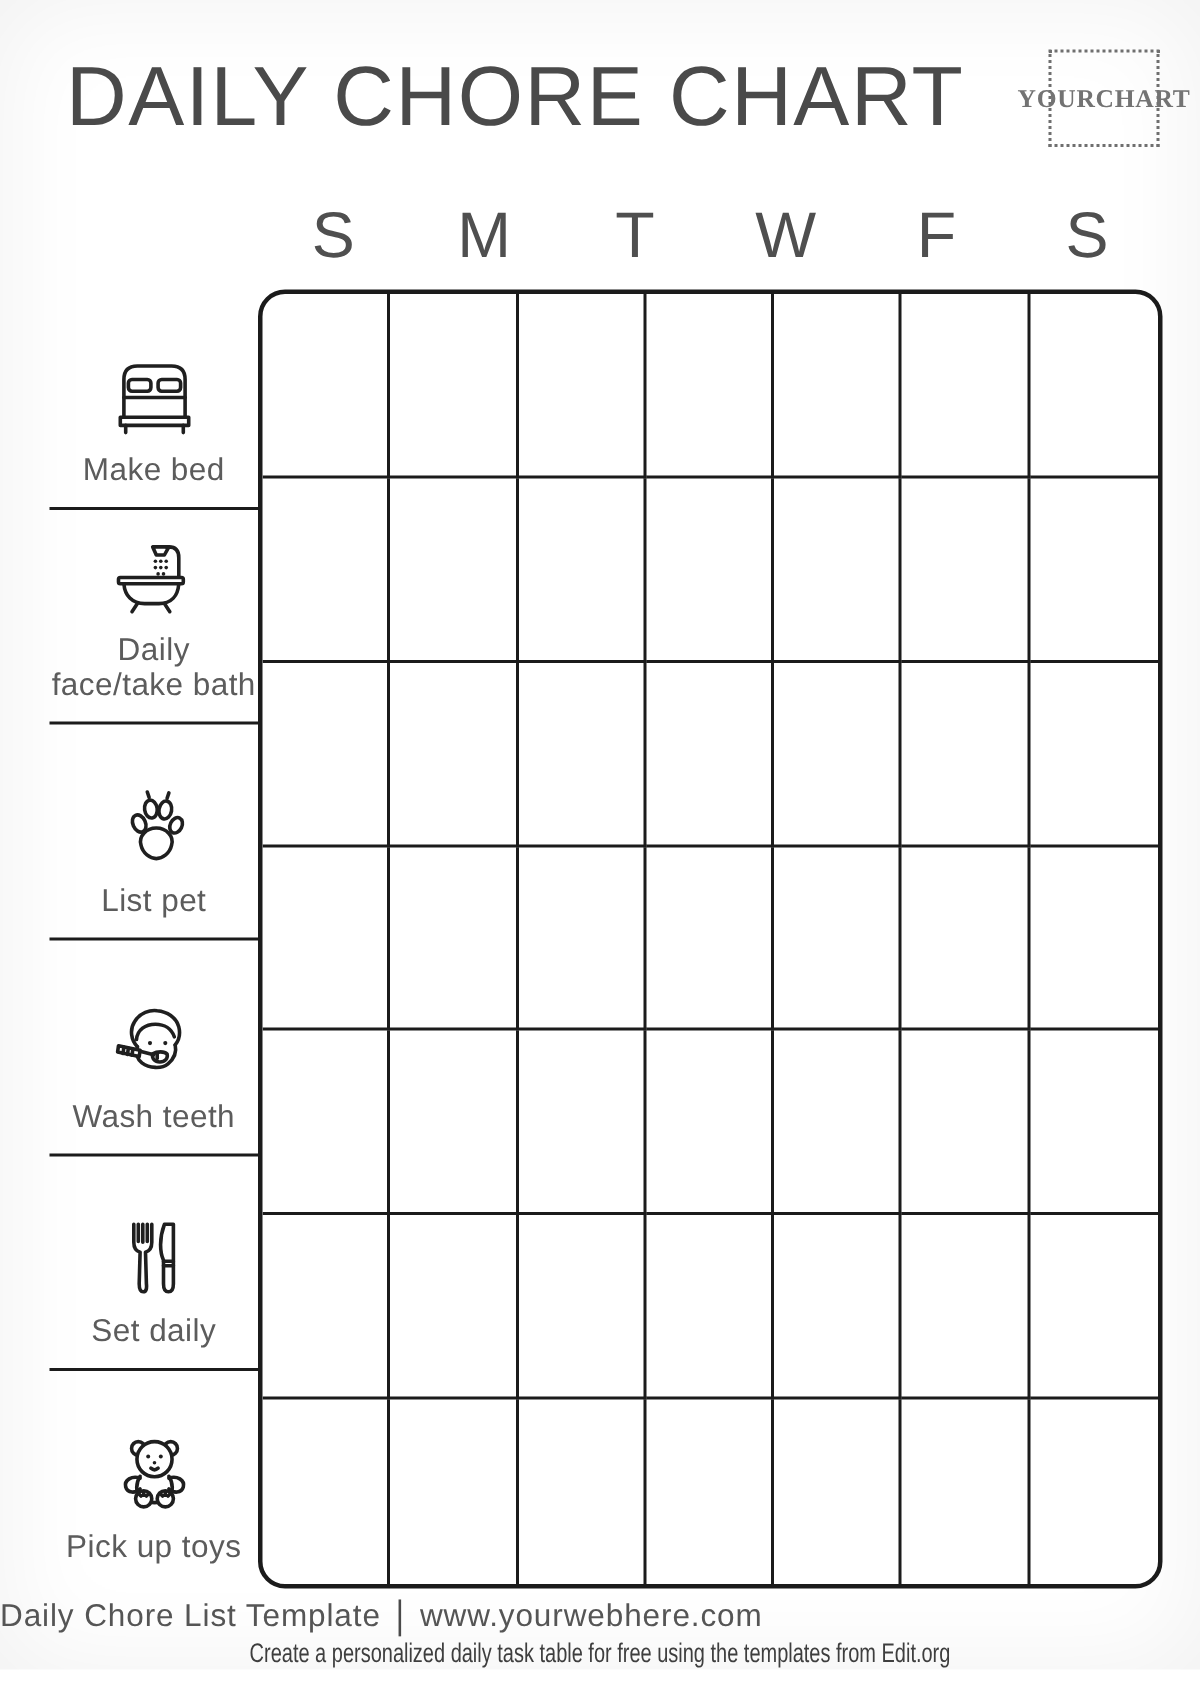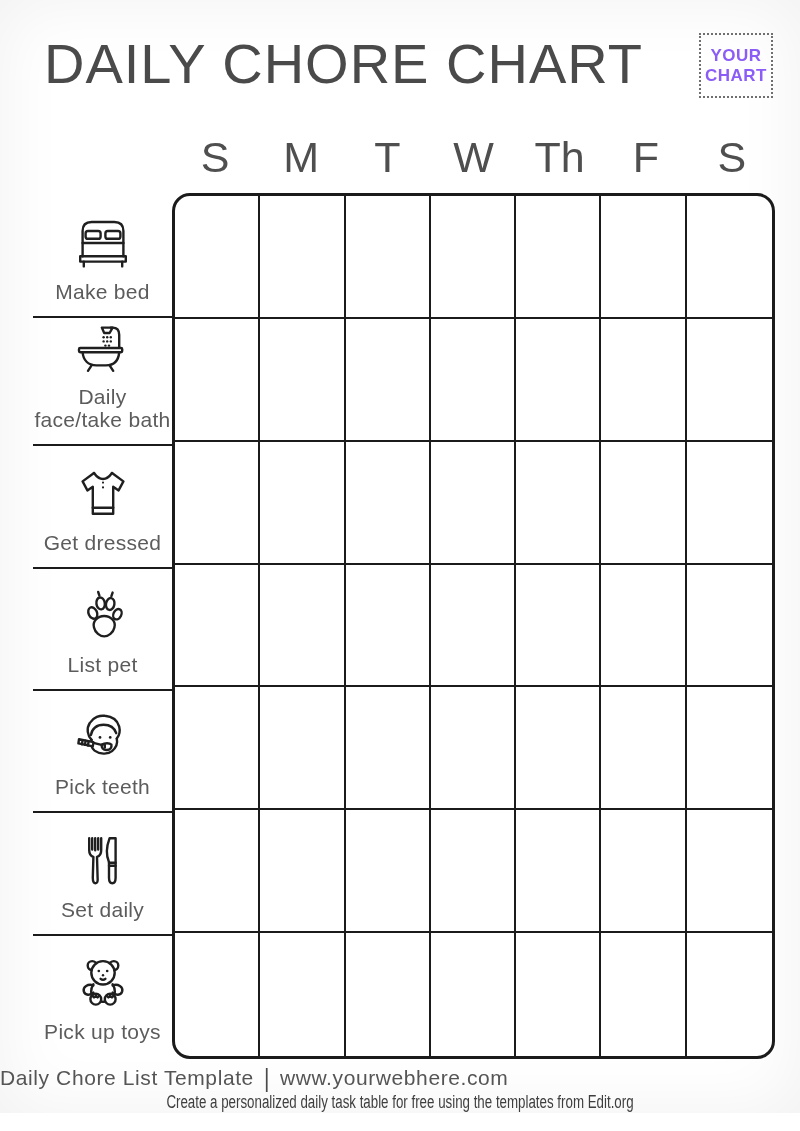--- a/index.html
+++ b/index.html
@@ -9,22 +9,22 @@
     box-shadow:inset 0 0 70px rgba(0,0,0,0.06);
   }
   .title{
     position:absolute;left:44px;top:36px;margin:0;
     font-size:56px;font-weight:400;letter-spacing:1px;line-height:1;
     color:#4a4a4a;white-space:nowrap;
   }
   .logo{
     position:absolute;left:699px;top:33px;width:74px;height:65px;
     border:2px dotted #6f6f6f;box-sizing:border-box;
-    display:flex;flex-direction:column;align-items:center;justify-content:center;
-    font-size:17px;font-weight:700;line-height:1.12;letter-spacing:.5px;color:#8b5cf6;
+    display:flex;align-items:center;justify-content:center;
+    font-size:17px;font-weight:700;line-height:1.12;letter-spacing:.5px;color:#737373;font-family:Liberation Serif, serif;
   }
   .days{
     position:absolute;left:172px;top:136px;width:603px;height:44px;
     display:flex;
   }
   .day{
     flex:1;text-align:center;font-size:43px;line-height:1;font-weight:400;color:#4f4f4f;
   }
   .chart{position:absolute;left:33px;top:193px;width:742px;height:866px;}
   .labels{
@@ -75,21 +75,20 @@
   <div class="logo">
     <span>YOUR</span>
     <span>CHART</span>
   </div>
 
   <div class="days">
     <span class="day">S</span>
     <span class="day">M</span>
     <span class="day">T</span>
     <span class="day">W</span>
-    <span class="day">Th</span>
     <span class="day">F</span>
     <span class="day">S</span>
   </div>
 
   <div class="chart">
 
     <div class="labels">
 
       <div class="chore-row">
         <svg class="chore-icon" viewBox="0 0 100 100">
@@ -120,32 +119,20 @@
           <rect class="lnw" x="10" y="50" width="72" height="7" rx="2"></rect>
           <path class="ln" d="M16,57 C17,70 25,79 39,79 H55 C69,79 76,70 77,57"></path>
           <path class="ln" d="M31,79 L25,88 M61,79 L67,88"></path>
         </svg>
         <div class="chore-label">
           <span>Daily</span>
           <span>face/take bath</span>
         </div>
       </div>
 
-      <div class="chore-row">
-        <svg class="chore-icon" viewBox="0 0 100 100">
-          <path class="ln" d="M35,15 L16,29 L24,44 L33,38 V83 H67 V38 L76,44 L84,29 L65,15"></path>
-          <path class="ln" d="M35,15 Q42,25 50,25 Q58,25 65,15"></path>
-          <path class="ln" d="M33,73 H67"></path>
-          <circle class="dot" cx="50" cy="31" r="1.8"></circle>
-          <circle class="dot" cx="50" cy="39" r="1.8"></circle>
-        </svg>
-        <div class="chore-label">
-          <span>Get dressed</span>
-        </div>
-      </div>
 
       <div class="chore-row">
         <svg class="chore-icon" viewBox="0 0 100 100">
           <ellipse class="ln" cx="33" cy="45" rx="7" ry="10" transform="rotate(-24 33 45)"></ellipse>
           <ellipse class="ln" cx="46" cy="29" rx="7" ry="10" transform="rotate(-8 46 29)"></ellipse>
           <ellipse class="ln" cx="62" cy="30" rx="7" ry="10" transform="rotate(10 62 30)"></ellipse>
           <ellipse class="ln" cx="74" cy="47" rx="6.5" ry="9" transform="rotate(26 74 47)"></ellipse>
           <path class="ln" d="M44,16 L42,10 M64,17 L66,11"></path>
           <path class="ln" d="M52,50 C41,50 32,59 35,69 C37,78 45,84 52,84 C59,84 67,78 69,69 C72,59 63,50 52,50 Z"></path>
         </svg>
@@ -161,21 +148,21 @@
           <path class="ln" d="M31,53 C29,61 31,67 36,71 C44,77 58,78 65,72 C71,67 75,60 73,51"></path>
           <circle class="dot" cx="45" cy="49" r="2.3"></circle>
           <circle class="dot" cx="62" cy="49" r="2.3"></circle>
           <path class="lnw" d="M48,61 C53,58 61,58 64,61 C65,66 62,70 56,70 C50,70 47,66 48,61 Z"></path>
           <path class="ln" d="M53,61 V66"></path>
           <path class="lnw" d="M10,52 L34,57 L33,64 L9,59 Z"></path>
           <path class="ln" d="M16,53.5 L15,60.5 M21,54.5 L20,61.5 M26,55.5 L25,62.5"></path>
           <path class="ln" d="M34,58 L49,62"></path>
         </svg>
         <div class="chore-label">
-          <span>Pick teeth</span>
+          <span>Wash teeth</span>
         </div>
       </div>
 
       <div class="chore-row">
         <svg class="chore-icon" viewBox="0 0 100 100">
           <path class="ln" d="M27,12 V32 Q27,41 34,43 L33,78 Q33,87 37.5,87 Q42,87 41,78 L40,43 Q47,41 47,32 V12"></path>
           <path class="ln" d="M32,12 V31 M37,12 V32 M42,12 V31"></path>
           <path class="ln" d="M61,12 C55,28 56,43 60,52 L60,78 Q60,87 65.5,87 Q71,87 71,78 V12 Z"></path>
           <path class="ln" d="M60,53 H71 M60,58 H71"></path>
         </svg>

